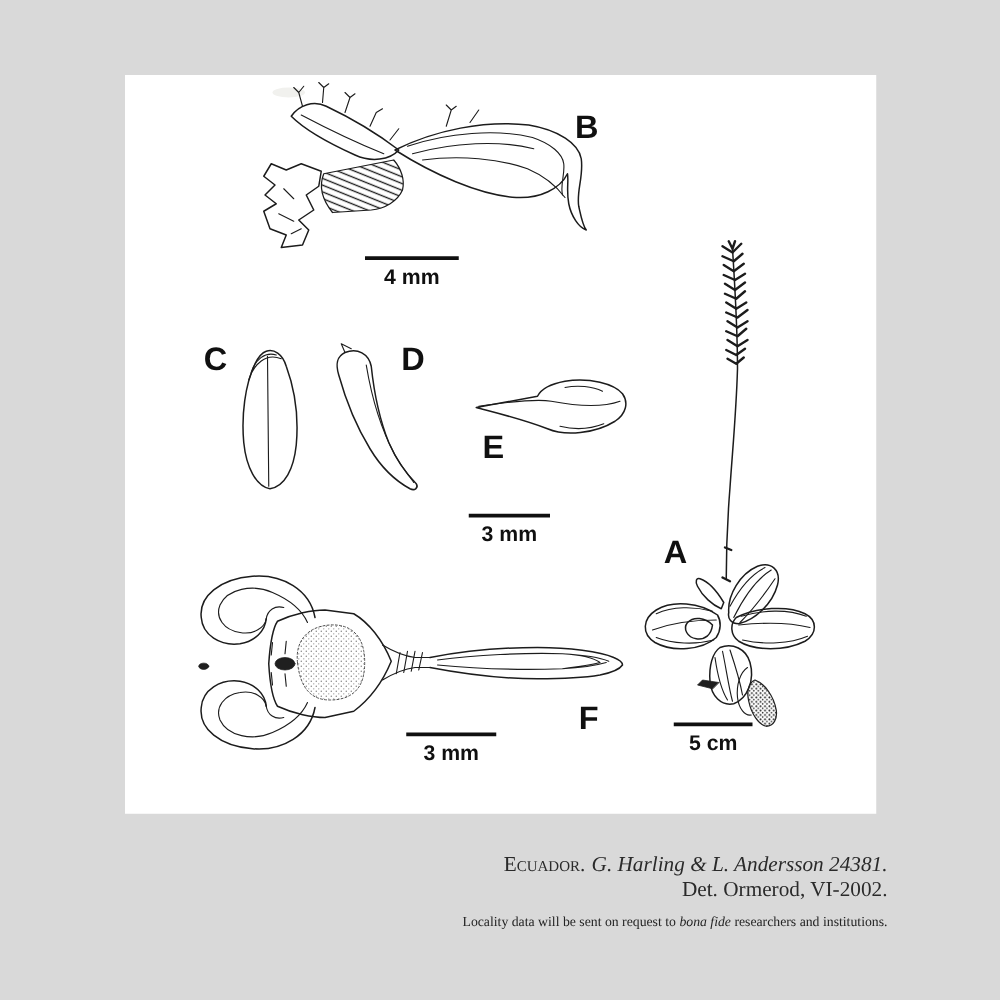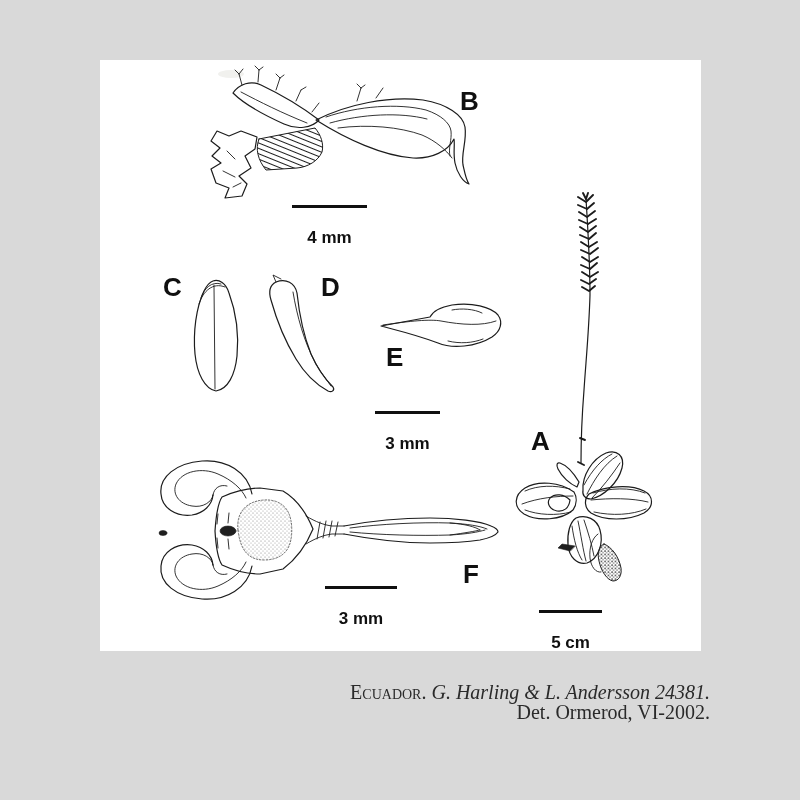--- a/index.html
+++ b/index.html
@@ -27,27 +27,27 @@
   .fig .hatch{fill:url(#hatchPat);stroke:#1c1c1c;stroke-width:1;}
   .fig .stip{fill:url(#stipLight);stroke:#4a4a4a;stroke-width:0.8;stroke-dasharray:1.6 1.7;}
   .fig .stipdark{fill:url(#stipDark);stroke:#222;stroke-width:1;}
   .fig-label{
     position:absolute;font-weight:bold;font-size:26px;color:#101010;
     line-height:1;letter-spacing:0;
   }
   .scalebar{position:absolute;display:flex;flex-direction:column;align-items:center;}
   .scalebar .bar{height:3px;background:#101010;width:100%;}
   .scalebar .txt{
-    font-weight:bold;font-size:17px;color:#101010;margin-top:20px;white-space:nowrap;
+    font-weight:bold;font-size:17px;color:#101010;margin-top:4px;white-space:nowrap;
   }
   .caption{
     position:absolute;top:682px;right:90px;text-align:right;
     color:#2a2a2a;font-family:"Liberation Serif",serif;
   }
-  .cap-line{font-size:20px;line-height:20px;white-space:nowrap;}
+  .cap-line{font-size:17px;line-height:20px;white-space:nowrap;}
   .sc{font-variant:small-caps;margin-right:5px;}
   .it{font-style:italic;}
   .note{font-size:11px;margin-top:10px;color:#242424;white-space:nowrap;}
 </style>
 </head>
 <body>
 
 <div class="panel">
   <div class="smudge"></div>
 
@@ -160,24 +160,27 @@
     <div class="txt">4 mm</div>
   </div>
   <div class="scalebar" style="left:275px;top:351px;width:65px">
     <div class="bar"></div>
     <div class="txt">3 mm</div>
   </div>
   <div class="scalebar" style="left:225px;top:526px;width:72px">
     <div class="bar"></div>
     <div class="txt">3 mm</div>
   </div>
-  <div class="scalebar" style="left:439px;top:550px;width:63px">
+  <div class="scalebar" style="left:439px;top:518px;width:63px">
     <div class="bar"></div>
     <div class="txt">5 cm</div>
   </div>
 </div>
 
 <div class="caption">
   <div class="cap-line">
     <span class="sc">Ecuador.</span><span class="it">G. Harling &amp; L. Andersson 24381.</span>
   </div>
   <div class="cap-line">Det. Ormerod, VI-2002.</div>
+  <div class="note">
+    <span>Locality data will be sent on request to </span><span class="it">bona fide</span><span> researchers and institutions.</span>
+  </div>
 </div>
 
 </body></html>

